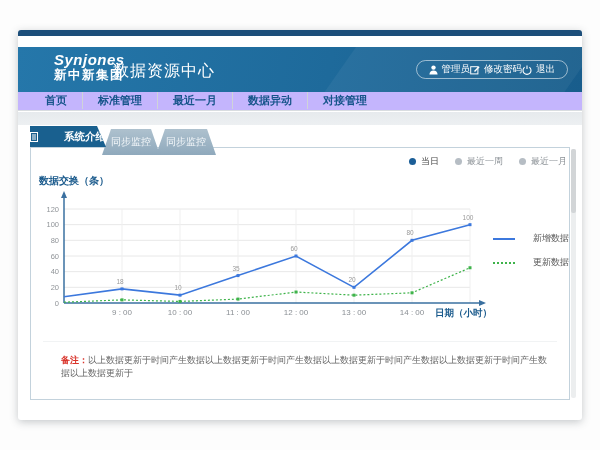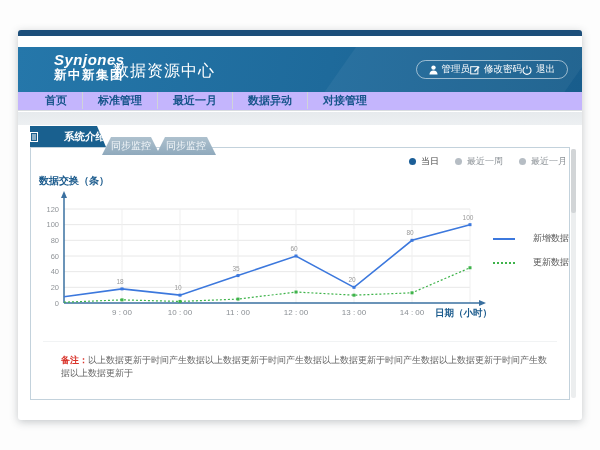--- a/index.html
+++ b/index.html
@@ -32,21 +32,21 @@
   .nav-item + .nav-item{border-left:1px solid #cfd4d8;}
 
   .graystrip{position:absolute;left:0;top:82px;width:564px;height:13px;
     background:linear-gradient(#e6eaed,#edf0f2);}
 
   
   .tab{position:absolute;display:flex;align-items:center;justify-content:center;gap:5px;
     color:#fff;cursor:pointer;box-sizing:border-box;}
   .tab.active{left:12px;top:96px;width:76px;height:21px;background:#19608f;font-size:10.5px;font-weight:700;
     clip-path:polygon(0 0,calc(100% - 9px) 0,100% 100%,0 100%);z-index:3;justify-content:space-between;}
-  .tab.inactive{top:107px;height:18px;font-size:10px;color:#f2f6f9;
+  .tab.inactive{top:99px;height:26px;font-size:10px;color:#f2f6f9;
     background:linear-gradient(#aec1ce,#8fa9bc);
     clip-path:polygon(9px 0,calc(100% - 9px) 0,100% 100%,0 100%);z-index:2;}
   .tab.t1{left:84px;width:58px;}
   .tab.t2{left:138px;width:60px;}
 
   
   .panel{position:absolute;left:12px;top:117px;width:540px;height:253px;background:#fff;
     border:1px solid #c3d2dc;box-sizing:border-box;}
   .radio-row{position:absolute;left:378px;top:7px;display:flex;align-items:center;gap:16px;}
   .radio{display:flex;align-items:center;gap:5px;font-size:9px;color:#8b9196;cursor:pointer;}

